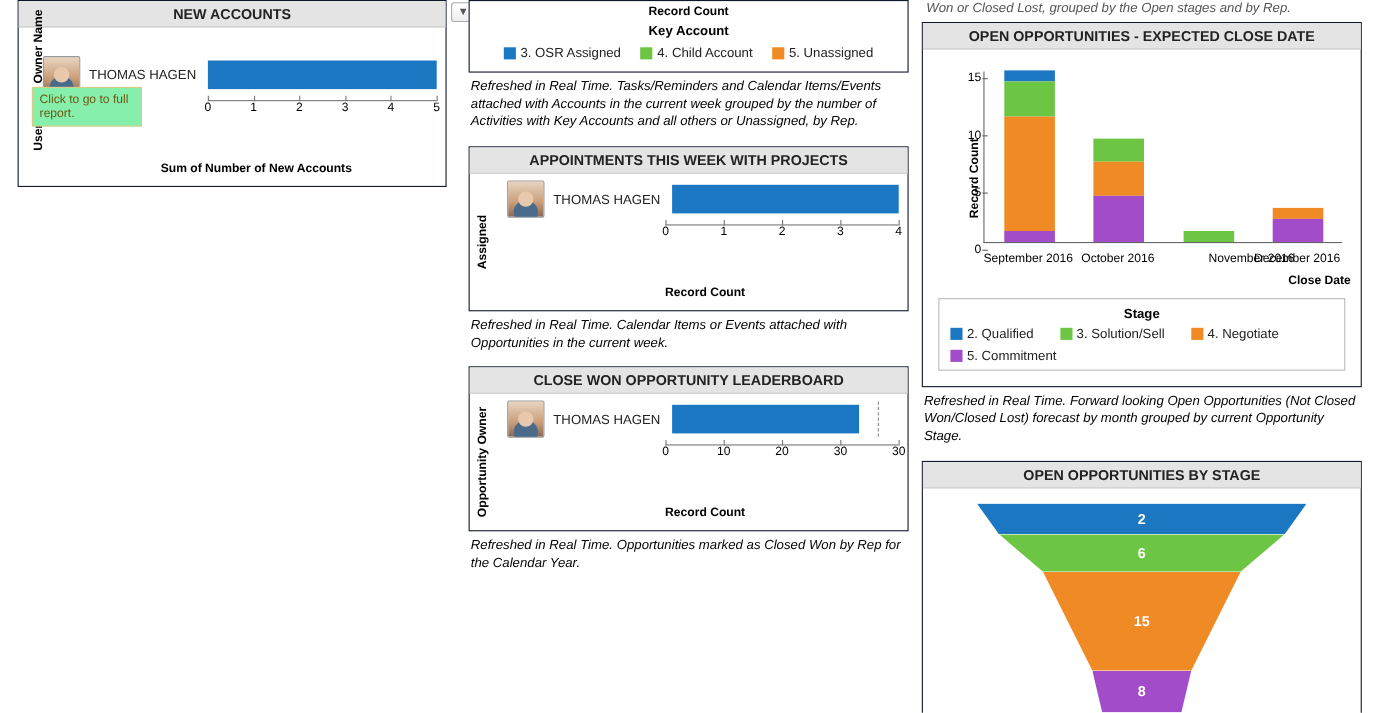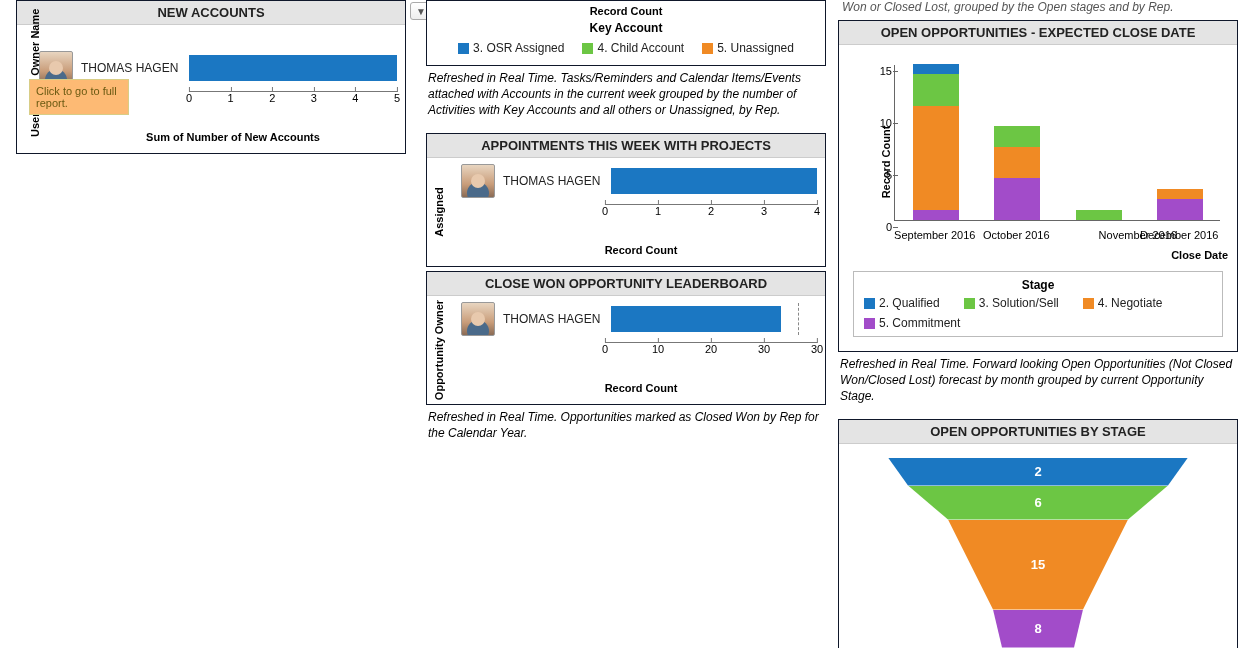--- a/index.html
+++ b/index.html
@@ -56,25 +56,25 @@
   .hbar-row { display: flex; align-items: center; gap: 8px; margin-left: 26px; }
   .avatar { width: 34px; height: 34px; background: linear-gradient(180deg,#e8d5c0 0%, #c99d7a 60%, #8a6b55 100%); border: 1px solid #999; border-radius: 2px; position:relative; overflow:hidden; }
   .avatar::after{ content:""; position:absolute; left:50%; top:28%; width:14px; height:14px; background:#e8c9ad; border-radius:50%; transform:translateX(-50%); box-shadow:0 12px 0 4px #4a6a8a;}
   .name { font-size: 12px; color: #222; width: 100px; }
   .hbar-track { flex: 1; height: 26px; position: relative; }
   .hbar { position: absolute; left: 0; top: 0; height: 26px; background: #1b77c2; }
 
   .axis-x { margin-left: 170px; position: relative; height: 28px; border-top: 1px solid #777; }
   .axis-x .tick { position: absolute; top: 0; font-size: 11px; transform: translateX(-50%); }
   .axis-x .tick::before { content:""; position:absolute; left:50%; top:-5px; width:1px; height:5px; background:#777; }
-  .axis-x-label { text-align: center; font-weight: bold; font-size: 11px; margin-top: 12px; margin-left: 30px; }
+  .axis-x-label { text-align: center; font-weight: bold; font-size: 11px; margin-top: 28px; margin-left: 30px; }
 
   .tooltip {
     position: absolute; left: 12px; top: 54px; width: 100px;
-    background: #fdba74; border: 1px solid #d8cd86; padding: 5px 6px;
+    background: #86efac; border: 1px solid #d8cd86; padding: 5px 6px;
     font-size: 11px; color: #6b5a12; z-index: 5;
   }
 
   .dd-toggle {
     position: absolute; left: 410px; top: 2px;
     width: 22px; height: 18px; border: 1px solid #aaa; border-radius: 3px;
     background: linear-gradient(#fff,#eee); display:flex; align-items:center; justify-content:center;
     font-size: 10px; color:#555; cursor:pointer;
   }
 
@@ -164,20 +164,21 @@
       <div class="axis-x" id="ap-axis" style="margin-top:6px;">
           <span class="tick" style="left: 0%;">0</span>
           <span class="tick" style="left: 25%;">1</span>
           <span class="tick" style="left: 50%;">2</span>
           <span class="tick" style="left: 75%;">3</span>
           <span class="tick" style="left: 100%;">4</span>
         </div>
       <div class="axis-x-label">Record Count</div>
     </div>
   </div>
+  <div class="caption">Refreshed in Real Time. Calendar Items or Events attached with Opportunities in the current week.</div>
 
   <div class="panel" style="position:relative;">
     <div class="panel-header">CLOSE WON OPPORTUNITY LEADERBOARD</div>
     <div class="panel-body">
       <span class="vlabel" style="left:-48px;">Opportunity Owner</span>
       <div class="hbar-row">
         <div class="avatar"></div>
         <div class="name">THOMAS HAGEN</div>
         <div class="hbar-track" id="cw-track">
             <div class="hbar" id="cw-bar" style="width: 82.5%;"></div>

